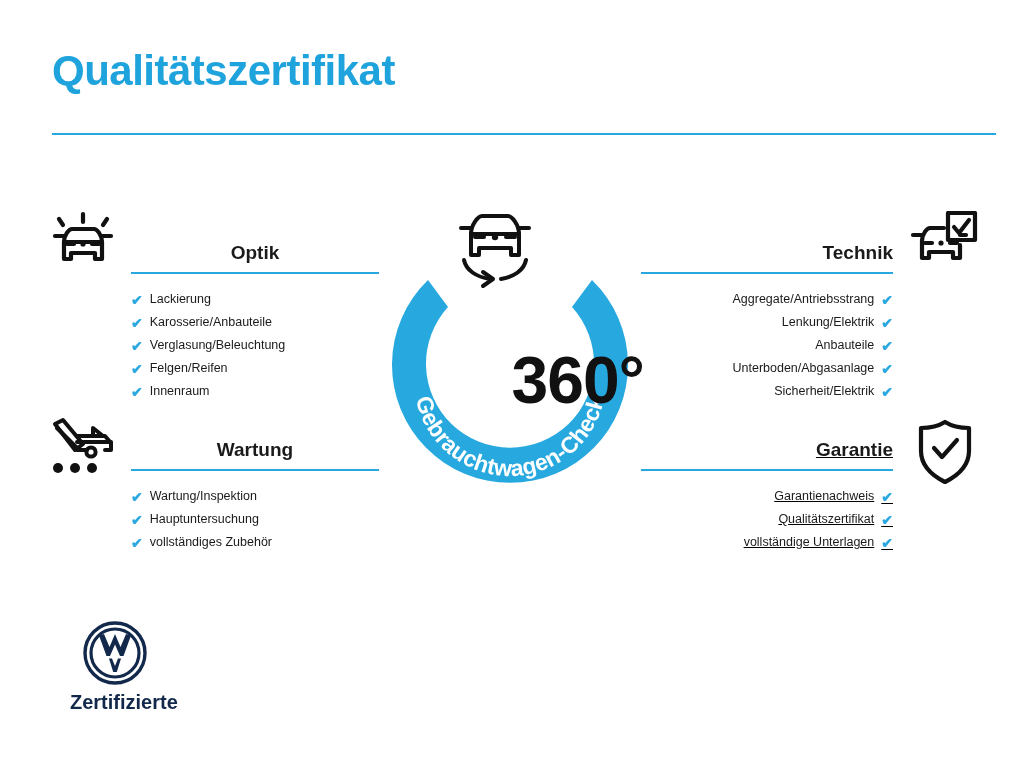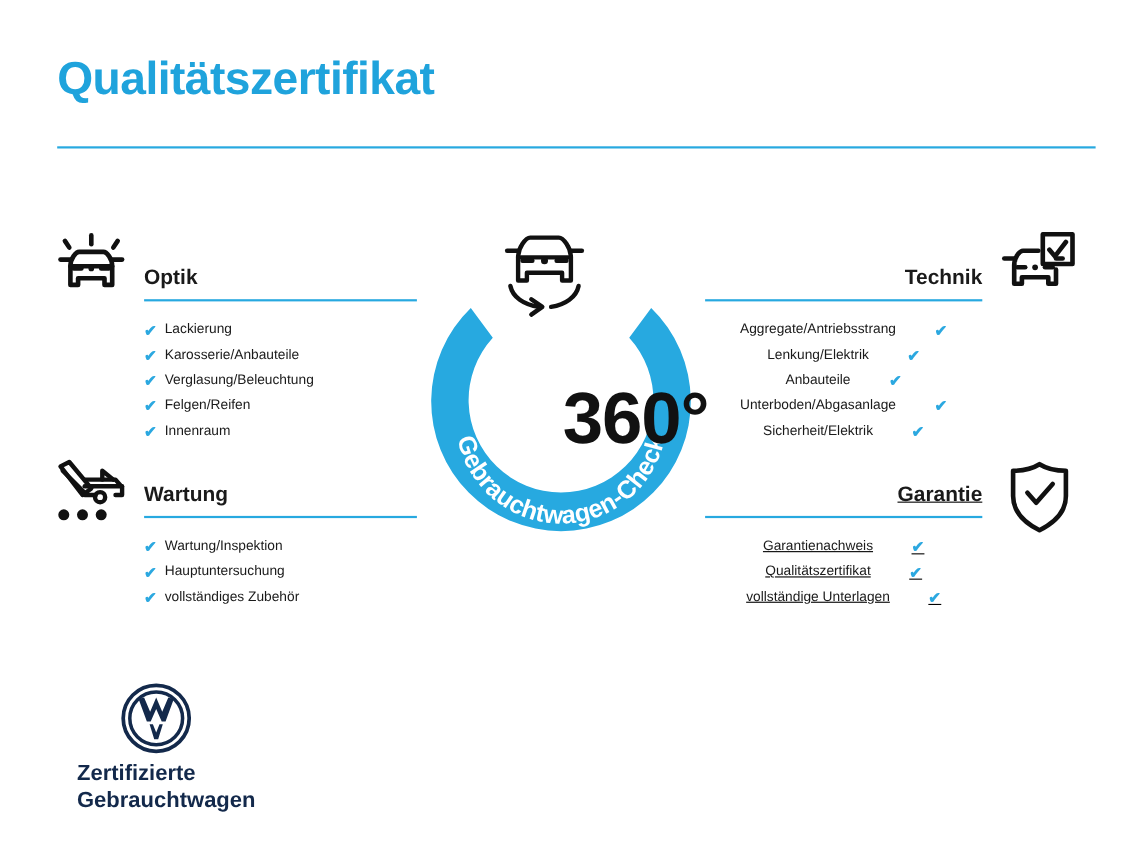--- a/index.html
+++ b/index.html
@@ -80,27 +80,27 @@
   }
   .chk {
     color: #2BA8E0;
     font-size: 14px;
     font-weight: bold;
     line-height: 1;
     display: inline-block;
   }
 
   
-  .col-left .section-title { text-align: left; }
+  .col-left .section-title { text-align: center; }
   .col-left .section-list li { justify-content: flex-start; }
   .col-left .chk { margin-right: 7px; }
 
   
   .col-right .section-title { text-align: right; }
-  .col-right .section-list li { justify-content: center; gap: 28px; }
+  .col-right .section-list li { justify-content: flex-end; }
   .col-right .chk { margin-left: 7px; }
 
   
   #sec-optik    { left: 131px; top: 240px; width: 248px; }
   #sec-wartung  { left: 131px; top: 437px; width: 248px; }
   #sec-technik  { left: 641px; top: 240px; width: 252px; }
   #sec-garantie { left: 641px; top: 437px; width: 252px; text-decoration: underline; }
 
   
   .sec-icon {
@@ -358,17 +358,16 @@
     <div>
       <svg width="66" height="66" viewBox="0 0 66 66">
         <circle cx="33" cy="33" r="30" fill="none" stroke="#13294B" stroke-width="3.4"></circle>
         <circle cx="33" cy="33" r="24" fill="none" stroke="#13294B" stroke-width="3.2"></circle>
         <path d="M33 14 L38.5 27 L44 14 L49 15.5 L41.5 36 L38 36 L33 24.5 L28 36 L24.5 36 L17 15.5 L22 14 L27.5 27 Z" fill="#13294B"></path>
         <path d="M27 38.5 L30 38.5 L33 46 L36 38.5 L39 38.5 L34.8 52 L31.2 52 Z" fill="#13294B"></path>
       </svg>
     </div>
     <div id="vw-wordmark">
       <div>Zertifizierte</div>
-      <div>Gebrauchtwagen</div>
     </div>
   </div>
 
 </div>
 
 </body></html>

